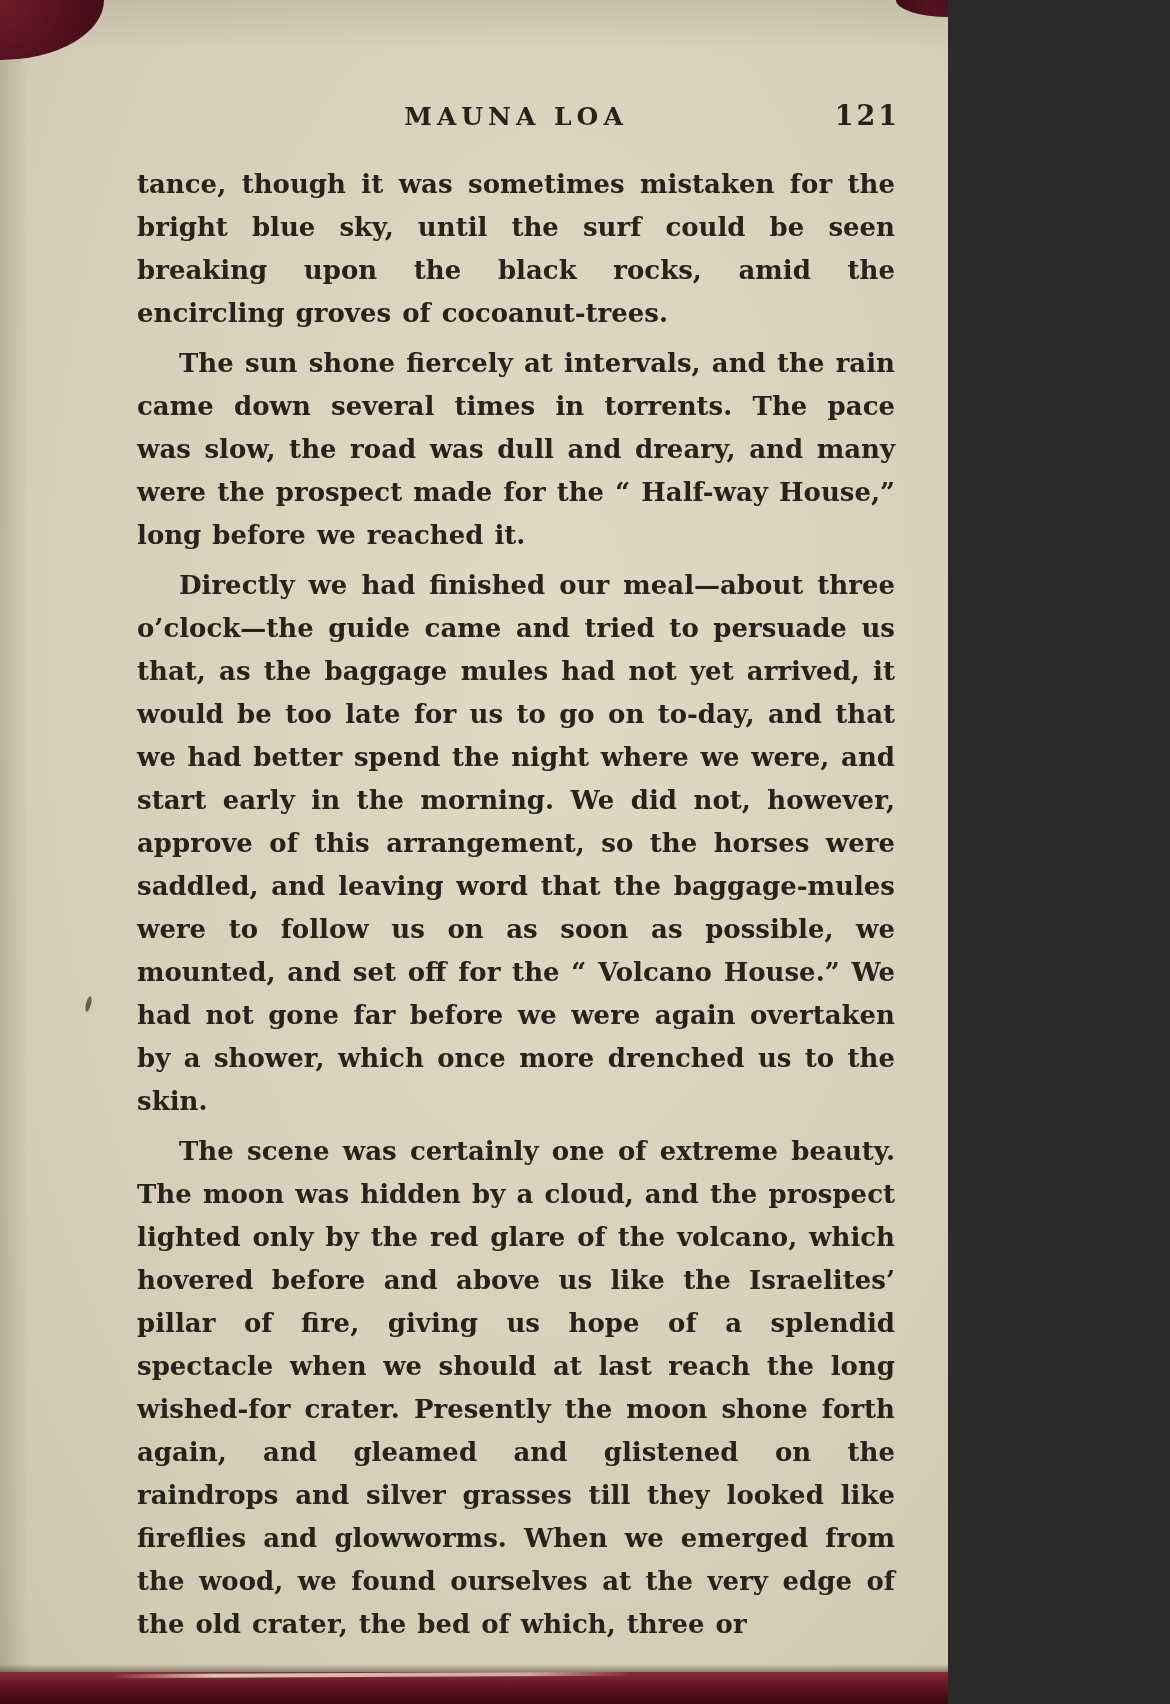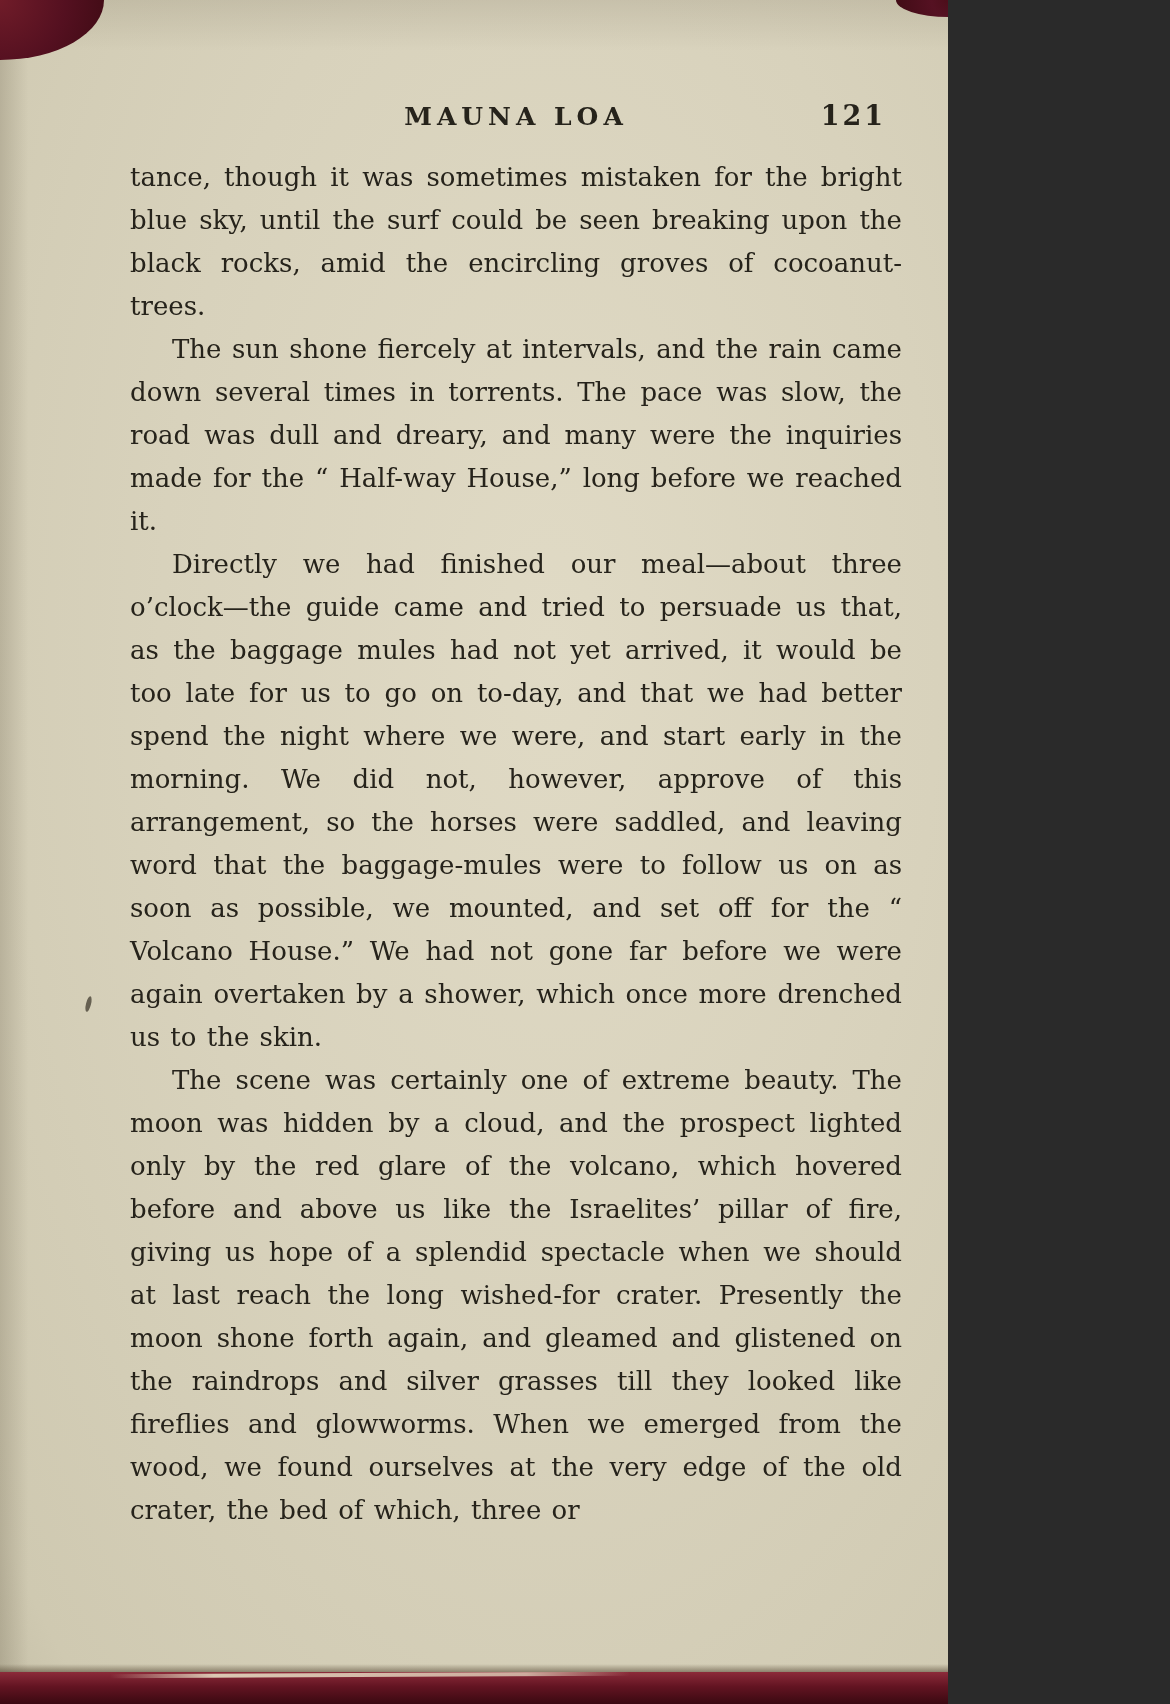--- a/index.html
+++ b/index.html
@@ -89,61 +89,62 @@
     position: absolute;
     left: 50%;
     transform: translateX(-50%);
     font-size: 25px;
     font-weight: 700;
     letter-spacing: 5px;
     white-space: nowrap;
   }
   .page-num {
     position: absolute;
-    right: 16px;
+    right: 2px;
     top: -2px;
     font-size: 27px;
     font-weight: 700;
     letter-spacing: 3px;
   }
   
   .text-block {
     position: absolute;
     top: 156px;
     left: 130px;
     width: 772px;
     font-size: 26px;
     line-height: 43px;
     text-align: justify;
     word-spacing: 2px;
   }
   .para {
-    margin: 0;
+    margin: 7px;
     padding: 0;
+    font-weight: bold;
   }
   .para.indent {
     text-indent: 42px;
   }
 </style>
 </head>
 <body>
 
 <div class="page">
 
   <div class="corner-tl"></div>
   <div class="corner-tr"></div>
 
   <header class="running-head">
     <span class="head-title">MAUNA LOA</span>
     <span class="page-num">121</span>
   </header>
 
   <main class="text-block">
     <p class="para">tance, though it was sometimes mistaken for the bright blue sky, until the surf could be seen breaking upon the black rocks, amid the encircling groves of cocoanut-trees.</p>
-    <p class="para indent">The sun shone fiercely at intervals, and the rain came down several times in torrents. The pace was slow, the road was dull and dreary, and many were the inquiries made for the “ Half-way House,” long before we reached it.</p>
+    <p class="para indent">The sun shone fiercely at intervals, and the rain came down several times in torrents. The pace was slow, the road was dull and dreary, and many were the prospect made for the “ Half-way House,” long before we reached it.</p>
     <p class="para indent">Directly we had finished our meal—about three o’clock—the guide came and tried to persuade us that, as the baggage mules had not yet arrived, it would be too late for us to go on to-day, and that we had better spend the night where we were, and start early in the morning. We did not, however, approve of this arrangement, so the horses were saddled, and leaving word that the baggage-mules were to follow us on as soon as possible, we mounted, and set off for the “ Volcano House.” We had not gone far before we were again overtaken by a shower, which once more drenched us to the skin.</p>
     <p class="para indent">The scene was certainly one of extreme beauty. The moon was hidden by a cloud, and the prospect lighted only by the red glare of the volcano, which hovered before and above us like the Israelites’ pillar of fire, giving us hope of a splendid spectacle when we should at last reach the long wished-for crater. Presently the moon shone forth again, and gleamed and glistened on the raindrops and silver grasses till they looked like fireflies and glowworms. When we emerged from the wood, we found ourselves at the very edge of the old crater, the bed of which, three or</p>
   </main>
 
   <span class="scan-mark"></span>
 
   <div class="bottom-strip">
     <div class="page-edge-highlight"></div>
   </div>
 

